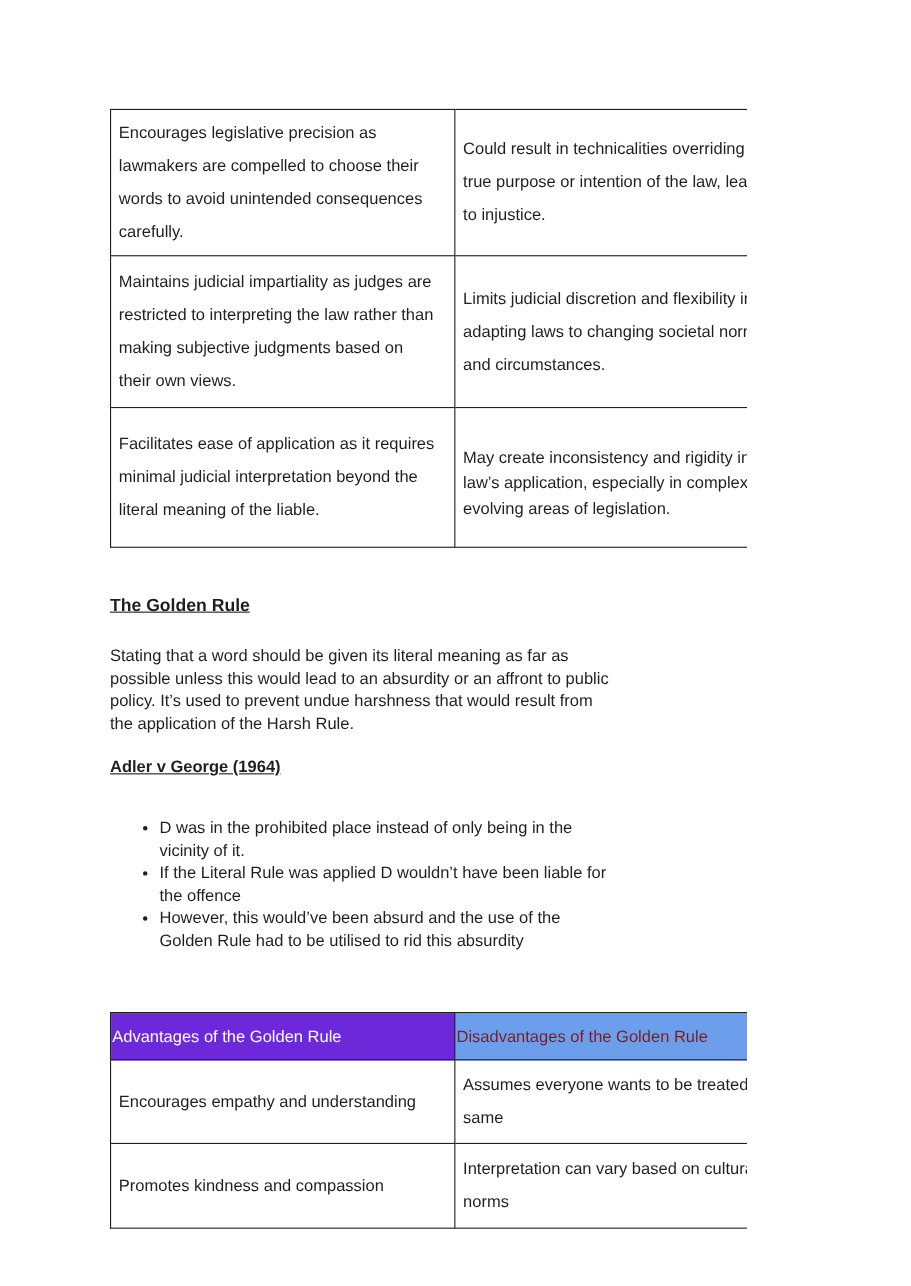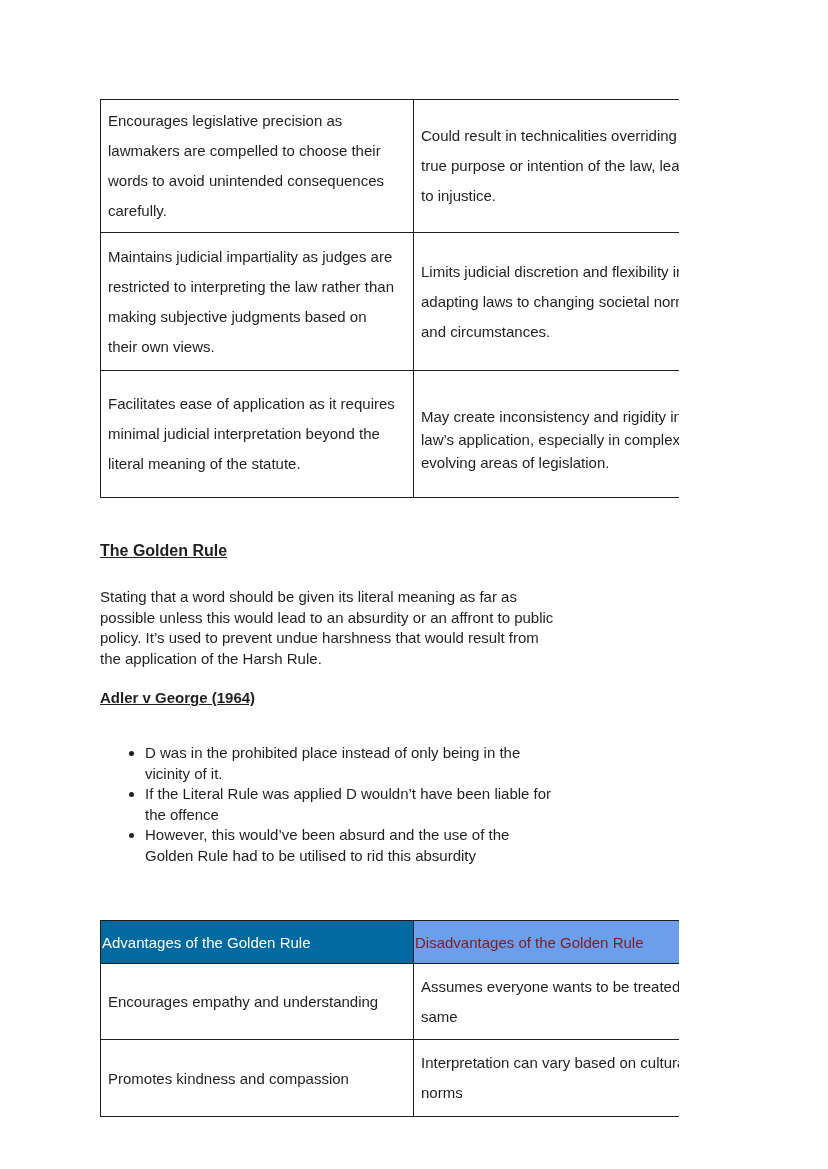--- a/index.html
+++ b/index.html
@@ -84,21 +84,21 @@
     <tbody>
       <tr class="row-a">
         <td class="c-left double">Encourages legislative precision as lawmakers are compelled to choose their words to avoid unintended consequences carefully.</td>
         <td class="c-right double">Could result in technicalities overriding the true purpose or intention of the law, leading to injustice.</td>
       </tr>
       <tr class="row-b">
         <td class="c-left double">Maintains judicial impartiality as judges are restricted to interpreting the law rather than making subjective judgments based on their own views.</td>
         <td class="c-right double">Limits judicial discretion and flexibility in adapting laws to changing societal norms and circumstances.</td>
       </tr>
       <tr class="row-c">
-        <td class="c-left double">Facilitates ease of application as it requires minimal judicial interpretation beyond the literal meaning of the statute.</td>
+        <td class="c-left double">Facilitates ease of application as it requires minimal judicial interpretation beyond the literal meaning of the liable.</td>
         <td class="c-right single-top">May create inconsistency and rigidity in the law’s application, especially in complex or evolving areas of legislation.</td>
       </tr>
     </tbody>
   </table>
 
   <h2 class="h-main">The Golden Rule</h2>
 
   <p class="para">Stating that a word should be given its literal meaning as far as possible unless this would lead to an absurdity or an affront to public policy. It’s used to prevent undue harshness that would result from the application of the Harsh Rule.</p>
 
   <h3 class="h-sub">Adler v George (1964)</h3>
@@ -109,21 +109,21 @@
     <li>However, this would’ve been absurd and the use of the Golden Rule had to be utilised to rid this absurdity</li>
   </ul>
 
   <table class="doc-table bottom">
     <colgroup>
         <col style="width:313px">
         <col style="width:315px">
       </colgroup>
     <thead>
       <tr class="row-h">
-        <th class="hdr" style="background-color: #0369a1; color: rgb(255, 255, 255);">Advantages of the Golden Rule</th>
+        <th class="hdr" style="background-color: #6d28d9; color: rgb(255, 255, 255);">Advantages of the Golden Rule</th>
         <th class="hdr" style="background-color: rgb(109, 158, 235); color: #7f1d1d;">Disadvantages of the Golden Rule</th>
       </tr>
     </thead>
     <tbody>
       <tr class="row-d">
         <td class="c-left">Encourages empathy and understanding</td>
         <td class="c-right double">Assumes everyone wants to be treated the same</td>
       </tr>
       <tr class="row-e">
         <td class="c-left">Promotes kindness and compassion</td>

